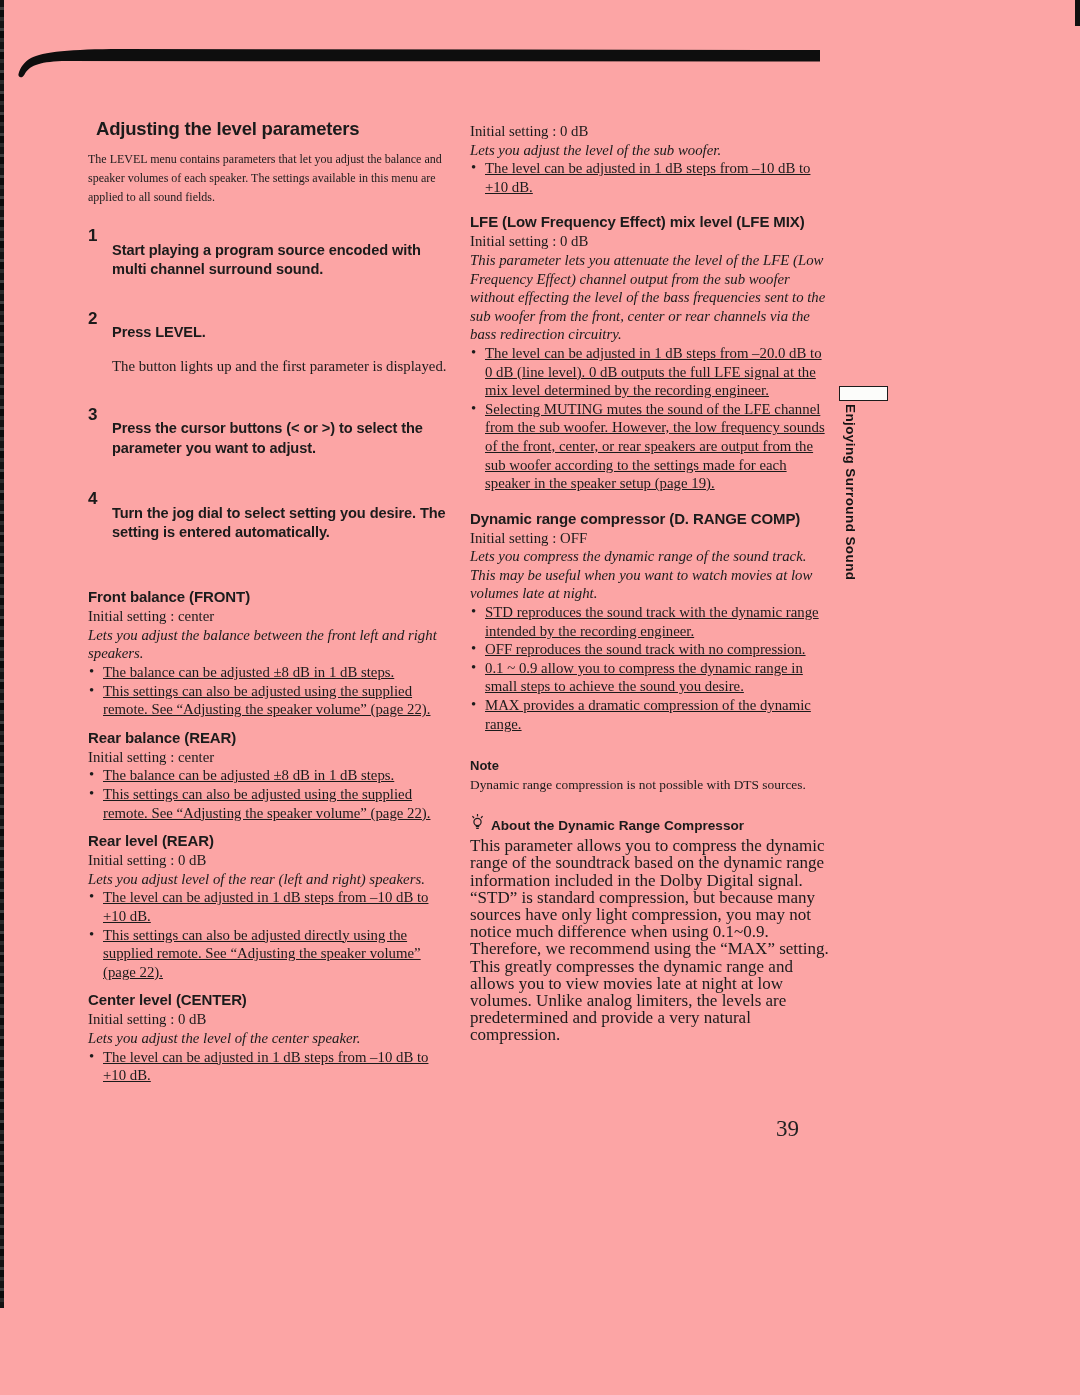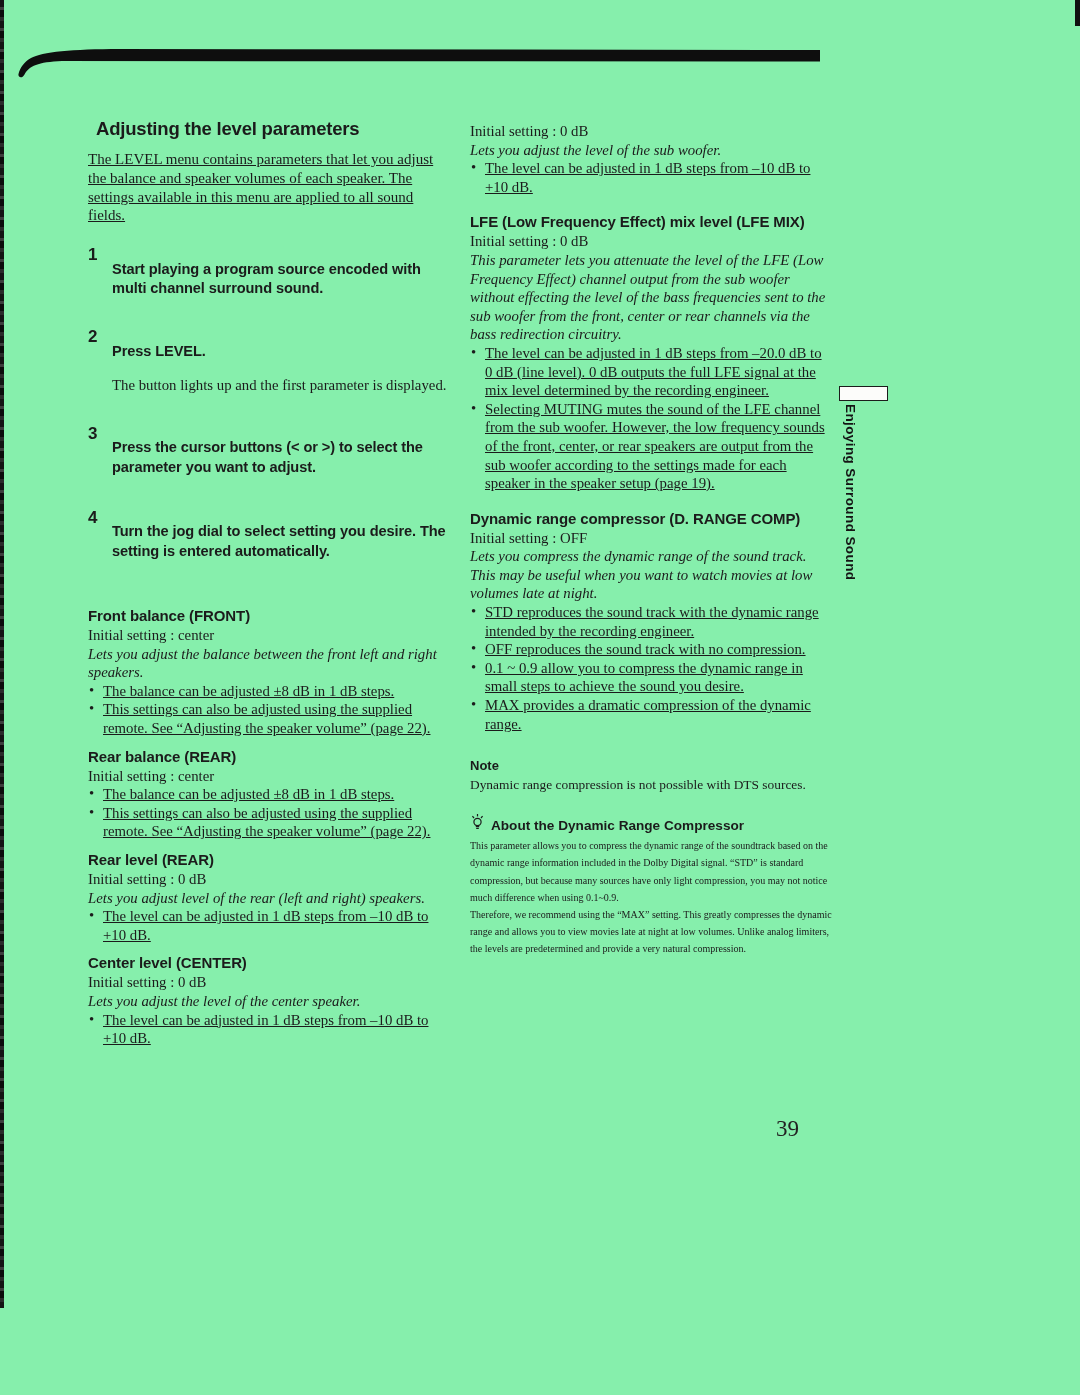--- a/index.html
+++ b/index.html
@@ -1,30 +1,30 @@
 <!DOCTYPE html>
 <html><head>
 <meta charset="utf-8">
 <style>
   html,body{margin:0;padding:0;background:#e9e9e7;}
-  .page{position:relative;width:1080px;height:1395px;background:#86efac;overflow:hidden;
+  .page{position:relative;width:1080px;height:1395px;background:#fca5a5;overflow:hidden;
         font-family:"Liberation Serif", serif;color:#1b1b1b;}
   
   .scan-edge-left{position:absolute;left:0;top:0;width:4px;height:1308px;
     background:repeating-linear-gradient(180deg,#141414 0 7px,#3c3c3c 7px 10px,#0c0c0c 10px 17px,#2a2a2a 17px 21px);}
   .scan-corner-tr{position:absolute;right:0;top:0;width:5px;height:26px;background:#101010;}
   
   .swoosh{position:absolute;left:0;top:0;}
   
   .col{position:absolute;width:362px;}
   .col-left{left:88px;top:118px;}
   .col-right{left:470px;top:122px;}
   .page-title{font-family:"Liberation Sans",sans-serif;font-weight:bold;font-size:18.5px;
     letter-spacing:-0.2px;margin:0 0 10px 8px;}
-  .body-text{font-size:15px;line-height:18.8px;margin:0 0 20px 0;text-decoration:underline;}
+  .body-text{font-size:12px;line-height:18.8px;margin:0 0 20px 0;}
   
   .step{display:flex;margin:0 0 14px 0;}
   .step-num{font-family:"Liberation Sans",sans-serif;font-weight:bold;font-size:17px;
     width:24px;flex:0 0 24px;line-height:19.5px;}
   .step-bold{font-family:"Liberation Sans",sans-serif;font-weight:bold;font-size:14.6px;
     line-height:19.5px;letter-spacing:-0.1px;}
   .step-body{font-size:14.8px;line-height:18.8px;margin-top:2px;}
   .step-3{margin-bottom:16px;}
   .step-4{margin-bottom:30px;}
   
@@ -40,21 +40,21 @@
   .col-right .section:first-child{margin-top:0;}
   
   .note-block{margin-top:24px;}
   .note-label{font-family:"Liberation Sans",sans-serif;font-weight:bold;font-size:13px;
     line-height:17px;margin:0;}
   .note-text{font-size:13.4px;line-height:17px;margin:2px 0 0 0;}
   .tip-block{margin-top:20px;}
   .tip-head{display:flex;align-items:flex-end;gap:6px;margin:0 0 3px 0;text-align:right;}
   .tip-heading{font-family:"Liberation Sans",sans-serif;font-weight:bold;font-size:13.6px;
     line-height:16px;margin:0;}
-  .tip-text{font-size:10px;line-height:17.2px;margin:0;}
+  .tip-text{font-size:17px;line-height:17.2px;margin:0;}
   
   .side-tab-box{position:absolute;left:839px;top:386px;width:47px;height:13px;
     border:1.6px solid #1c1c1c;background:#fcfcfa;}
   .side-tab-text{position:absolute;left:843px;top:404px;height:200px;
     writing-mode:vertical-rl;font-family:"Liberation Sans",sans-serif;font-weight:bold;
     font-size:13.5px;letter-spacing:0.4px;color:#141414;}
   
   .page-number{position:absolute;left:776px;top:1116px;font-size:23px;color:#222;}
 </style>
 </head>
@@ -117,20 +117,21 @@
         <li>This settings can also be adjusted using the supplied remote. See “Adjusting the speaker volume” (page 22).</li>
       </ul>
     </div>
 
     <div class="section">
       <h2 class="section-heading">Rear level (REAR)</h2>
       <p class="initial-setting">Initial setting : 0 dB</p>
       <p class="section-body">Lets you adjust level of the rear (left and right) speakers.</p>
       <ul class="bullets">
         <li>The level can be adjusted in 1 dB steps from –10 dB to +10 dB.</li>
+        <li>This settings can also be adjusted directly using the supplied remote. See “Adjusting the speaker volume” (page 22).</li>
       </ul>
     </div>
 
     <div class="section">
       <h2 class="section-heading">Center level (CENTER)</h2>
       <p class="initial-setting">Initial setting : 0 dB</p>
       <p class="section-body">Lets you adjust the level of the center speaker.</p>
       <ul class="bullets">
         <li>The level can be adjusted in 1 dB steps from –10 dB to +10 dB.</li>
       </ul>

